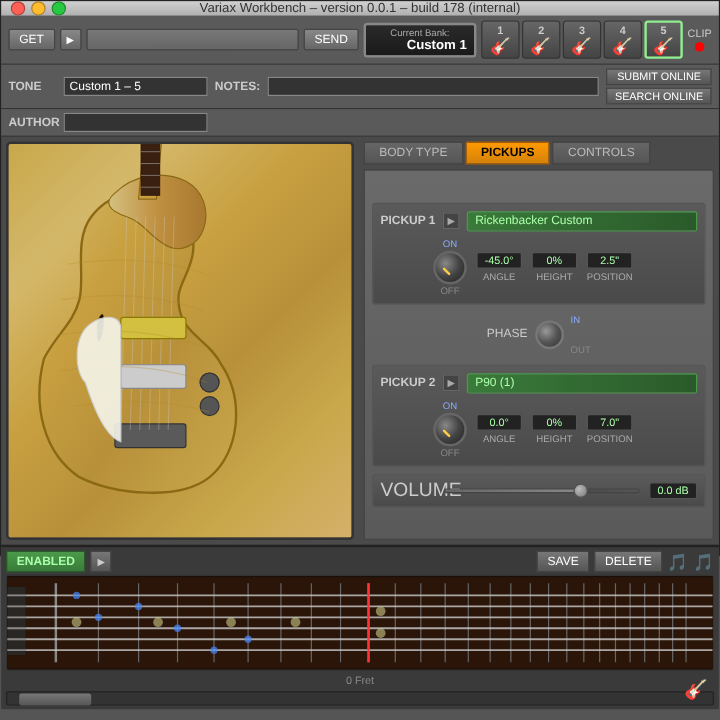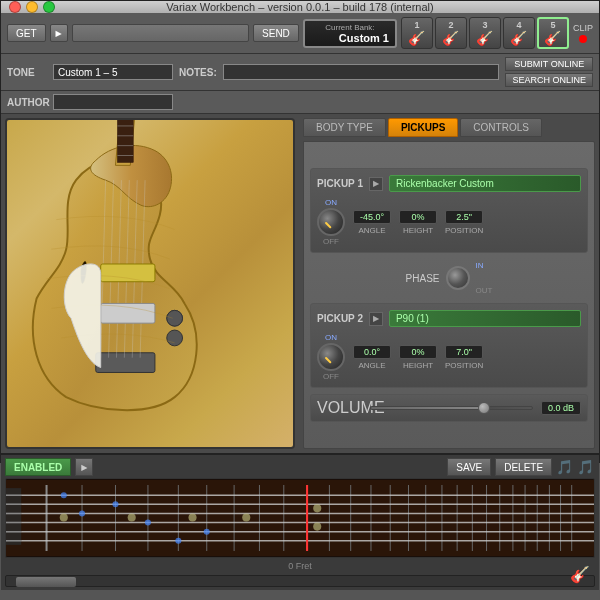--- a/index.html
+++ b/index.html
@@ -345,20 +345,21 @@
       display: flex;
       align-items: center;
       gap: 8px;
     }
 
     .on-off-knob {
       display: flex;
       flex-direction: column;
       align-items: center;
       gap: 1px;
+      margin-left: 44px;
     }
 
     .on-label {
       color: #8af;
       font-size: 8px;
     }
 
     .off-label {
       color: #888;
       font-size: 8px;

